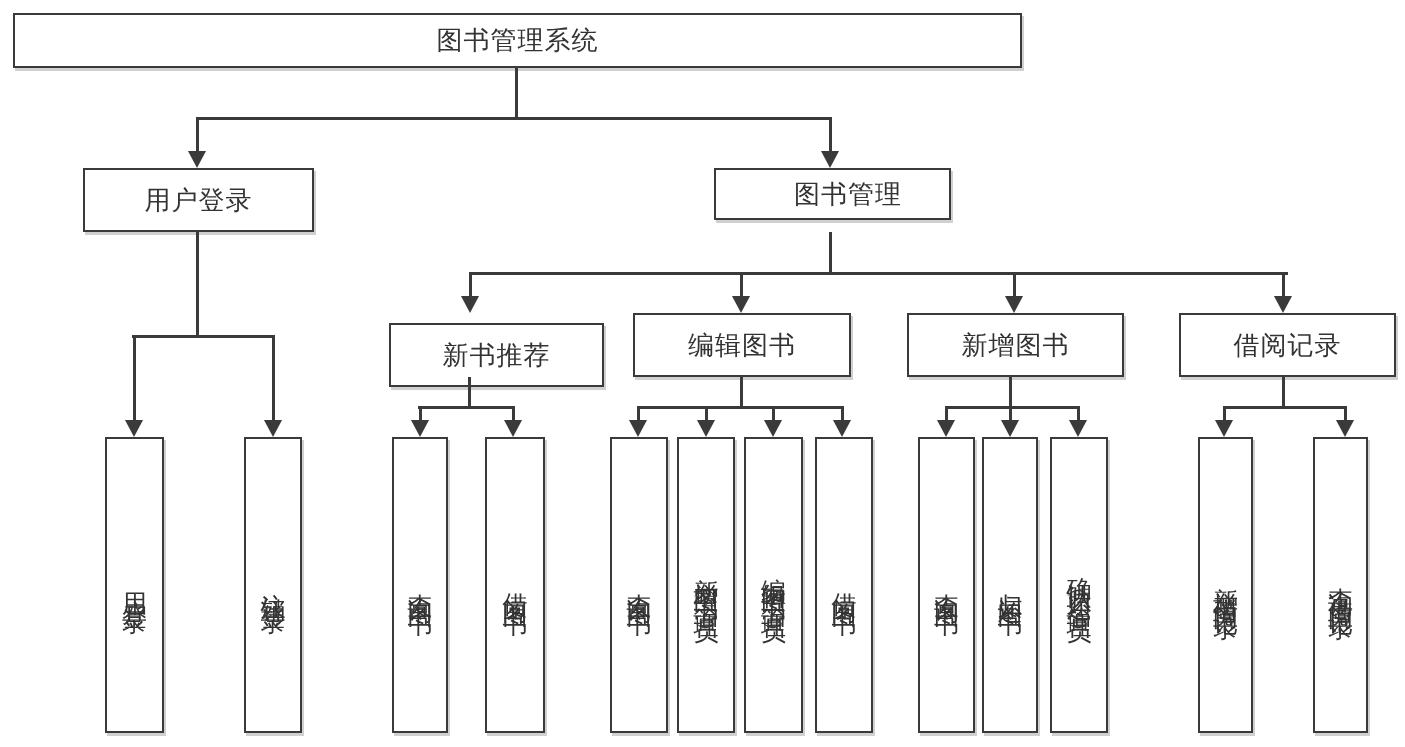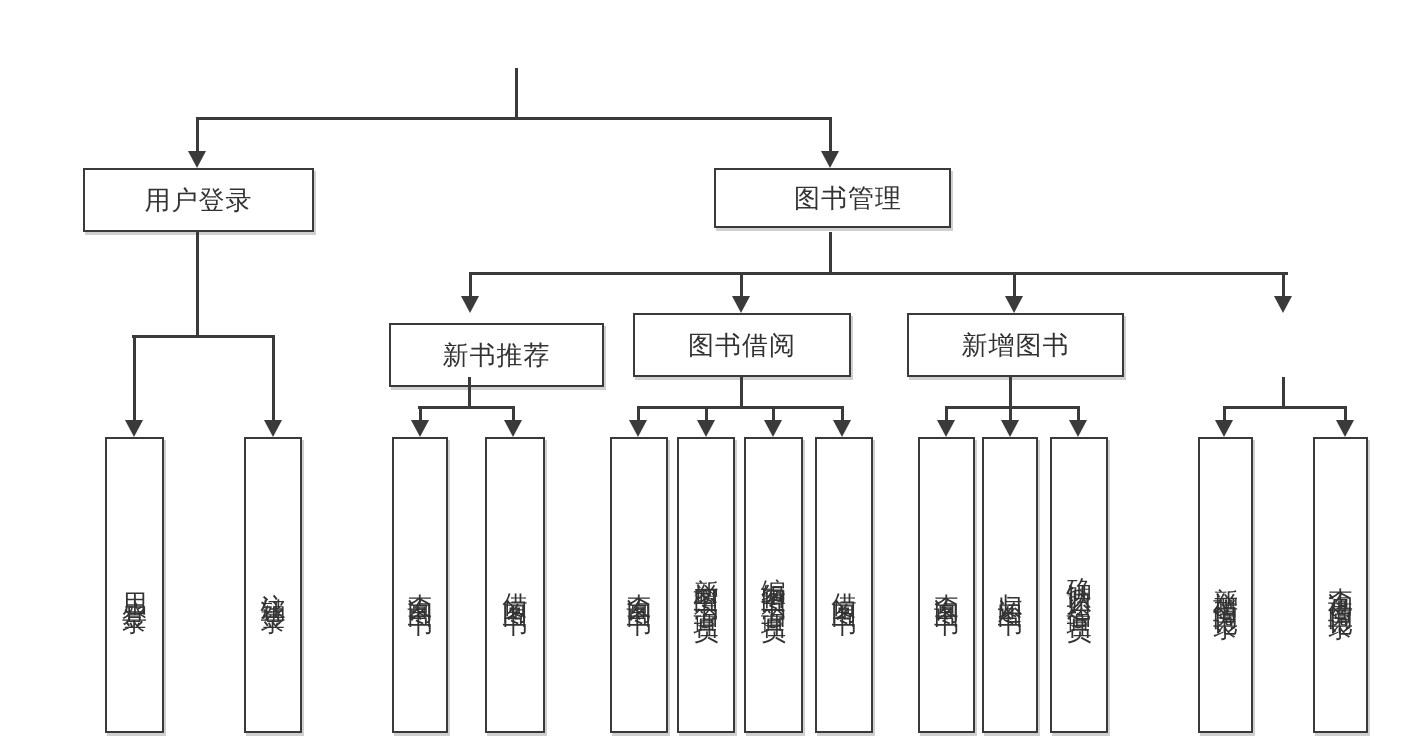--- a/index.html
+++ b/index.html
@@ -47,32 +47,35 @@
     position:absolute;right:4px;bottom:2px;
     font-size:19px;color:#c0c0c0;letter-spacing:1px;
     white-space:nowrap;
   }
 </style>
 </head>
 <body>
 
 <div id="diagram">
 
+  <div class="box" style="left:13px;top:13px;width:1009px;height:55px;">
+    <span>图书管理系统</span>
+  </div>
 
   <div class="vline" style="left:515px;top:68px;height:51px;"></div>
   <div class="hline" style="left:196px;top:117px;width:636px;"></div>
   <div class="vline" style="left:196px;top:117px;height:38px;"></div>
   <div class="ah" style="left:188px;top:151px;"></div>
   <div class="vline" style="left:829px;top:117px;height:38px;"></div>
   <div class="ah" style="left:821px;top:151px;"></div>
 
   <div class="box" style="left:83px;top:168px;width:231px;height:64px;">
     <span>用户登录</span>
   </div>
-  <div class="box" style="left:714px;top:168px;width:237px;height:60px;padding-left:31px;">
+  <div class="box" style="left:714px;top:168px;width:237px;height:52px;padding-left:31px;">
     <span>图书管理</span>
   </div>
 
   <div class="vline" style="left:196px;top:232px;height:105px;"></div>
   <div class="hline" style="left:132px;top:335px;width:143px;"></div>
   <div class="vline" style="left:133px;top:335px;height:87px;"></div>
   <div class="ah" style="left:125px;top:420px;"></div>
   <div class="vline" style="left:272px;top:335px;height:87px;"></div>
   <div class="ah" style="left:264px;top:420px;"></div>
 
@@ -84,24 +87,27 @@
   <div class="ah" style="left:732px;top:296px;"></div>
   <div class="vline" style="left:1013px;top:272px;height:28px;"></div>
   <div class="ah" style="left:1005px;top:296px;"></div>
   <div class="vline" style="left:1282px;top:272px;height:28px;"></div>
   <div class="ah" style="left:1274px;top:296px;"></div>
 
   <div class="box" style="left:362px;top:323px;width:215px;height:64px;margin-left:27px;">
     <span>新书推荐</span>
   </div>
   <div class="box" style="left:633px;top:313px;width:218px;height:64px;">
-    <span>图书借阅</span>
+    <span>编辑图书</span>
   </div>
   <div class="box" style="left:907px;top:313px;width:217px;height:64px;">
     <span>新增图书</span>
+  </div>
+  <div class="box" style="left:1179px;top:313px;width:217px;height:64px;">
+    <span>借阅记录</span>
   </div>
 
   <div class="vline" style="left:468px;top:377px;height:31px;"></div>
   <div class="hline" style="left:418px;top:406px;width:97px;"></div>
   <div class="vline" style="left:419px;top:406px;height:17px;"></div>
   <div class="ah" style="left:411px;top:420px;"></div>
   <div class="vline" style="left:512px;top:406px;height:17px;"></div>
   <div class="ah" style="left:504px;top:420px;"></div>
 
   <div class="vline" style="left:740px;top:377px;height:31px;"></div>

